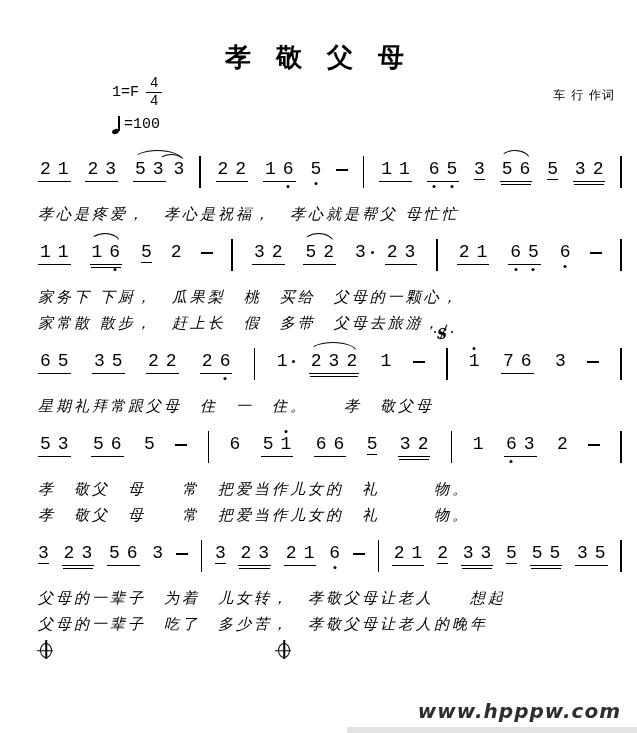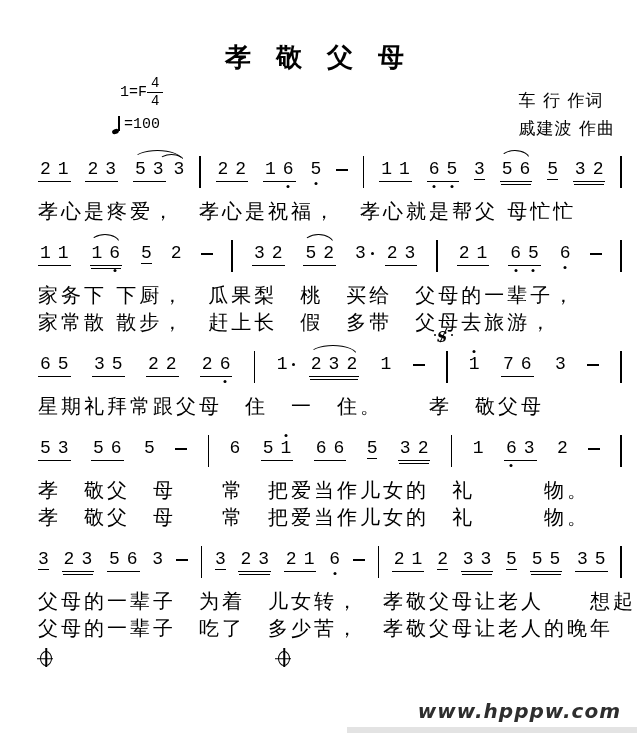--- a/index.html
+++ b/index.html
@@ -4,29 +4,29 @@
 <style>
   html,body{margin:0;padding:0;background:#fff;}
   .page{position:relative;width:637px;height:733px;background:#fff;color:#000;
         font-family:"DejaVu Sans","Liberation Sans",sans-serif;overflow:hidden;}
 
   
   .title{position:absolute;top:40px;left:0;right:0;text-align:center;
          font-family:"DejaVu Serif","Liberation Serif",serif;
          font-size:26px;font-weight:bold;letter-spacing:8px;}
   .keyblock{position:absolute;left:112px;top:76px;font-family:"Liberation Mono",monospace;font-size:15px;}
-  .keyrow{display:flex;align-items:center;margin-left:8px;}
+  .keyrow{display:flex;align-items:center;gap:7px;}
   .frac{display:inline-flex;flex-direction:column;align-items:center;line-height:1.05;font-size:14px;}
   .frac .num{border-bottom:1px solid #000;padding:0 4px 1px;}
   .frac .den{padding-top:1px;}
   .temporow{display:flex;align-items:flex-start;gap:3px;margin-top:8px;}
   .qnote{position:relative;display:inline-block;width:9px;height:18px;}
   .qnote::before{content:"";position:absolute;left:0;bottom:0;width:7px;height:5px;background:#000;border-radius:50%;transform:rotate(-20deg);}
   .qnote::after{content:"";position:absolute;left:6px;bottom:3px;width:1.5px;height:15px;background:#000;}
-  .credits{position:absolute;right:22px;top:86px;font-size:17px;line-height:1.65;letter-spacing:1px;text-align:left;}
+  .credits{position:absolute;right:22px;top:86px;font-size:12px;line-height:1.65;letter-spacing:1px;text-align:left;}
 
   
   .score{position:absolute;left:38px;top:150px;width:584px;}
   .line{margin-bottom:9px;}
   .nrow{display:flex;align-items:flex-start;justify-content:space-between;height:38px;padding-top:10px;}
   .nt{font-family:"Liberation Mono",monospace;font-size:18px;line-height:19px;position:relative;display:inline-block;}
   .nt.u1{border-bottom:1.5px solid #000;}
   .nt.lo::after{content:"";position:absolute;left:50%;transform:translateX(-50%);bottom:-6px;width:3px;height:3px;border-radius:50%;background:#000;}
   .bm .nt.lo::after{bottom:-9px;}
   .nt.hi::before{content:"";position:absolute;left:50%;transform:translateX(-50%);top:-5px;width:3px;height:3px;border-radius:50%;background:#000;}
@@ -34,21 +34,21 @@
   .bm{display:inline-flex;gap:7px;padding:0 2px 2px;position:relative;}
   .bm.u1,.bm.u2{border-bottom:1.5px solid #000;}
   .bm.u2::after{content:"";position:absolute;left:1px;right:1px;bottom:-4px;height:1.5px;background:#000;}
   .ag{display:inline-flex;gap:8px;position:relative;align-items:flex-start;}
   .arc::before{content:"";position:absolute;left:0;right:2px;top:-10px;height:8px;
                border:1px solid transparent;border-top:1.5px solid #000;border-radius:50% 50% 0 0/100% 100% 0 0;}
   .ag.arc2::after{content:"";position:absolute;left:50%;right:0;top:-6px;height:5px;
                border:1px solid transparent;border-top:1px solid #000;border-radius:50% 50% 0 0/100% 100% 0 0;}
   .dsh{width:12px;height:2px;background:#000;margin-top:9px;}
   .bar-s{width:1.5px;height:32px;background:#000;margin-top:-4px;position:relative;}
-  .lyr{font-size:20px;letter-spacing:3px;white-space:pre;display:flex;align-items:flex-end;}
+  .lyr{font-size:15px;letter-spacing:3px;margin-top:7px;white-space:pre;display:flex;align-items:flex-end;font-style:italic;}
 
   .segno{position:absolute;top:-24px;left:-9px;width:14px;height:17px;}
   .segno em{font-family:"DejaVu Serif","Liberation Serif",serif;font-style:italic;font-weight:bold;font-size:14px;}
   .segno i{position:absolute;left:6px;top:0;width:1px;height:16px;background:#000;transform:rotate(26deg);}
   .segno b{position:absolute;width:2px;height:2px;border-radius:50%;background:#000;}
   .segno b.d1{left:-3px;top:7px;} .segno b.d2{right:-2px;top:7px;}
 
   .coda-row{position:relative;height:20px;}
   .coda{position:absolute;width:10px;height:13px;border:1.5px solid #000;border-radius:50%;}
   .coda::before{content:"";position:absolute;left:50%;top:-4px;height:19px;width:1.5px;background:#000;transform:translateX(-50%);}
@@ -76,21 +76,20 @@
       </span>
     </div>
     <div class="temporow">
       <span class="qnote"></span>
       <span>=100</span>
     </div>
   </div>
 
   <div class="credits">
     <div>车  行 作词</div>
-    <div>戚建波 作曲</div>
   </div>
 
   <div class="score" id="score">
       <div class="line">
         <div class="nrow">
           <span class="bm u1">
             <span class="nt">2</span>
             <span class="nt">1</span>
           </span>
           <span class="bm u1">
@@ -171,21 +170,21 @@
             <span class="nt">1</span>
           </span>
           <span class="bm u1">
             <span class="nt lo">6</span>
             <span class="nt lo">5</span>
           </span>
           <span class="nt lo">6</span>
           <div class="dsh"></div>
           <div class="bar-s"></div>
         </div>
-        <div class="lyr">家务下 下厨，　瓜果梨　桃　买给　父母的一辈子，</div>
+        <div class="lyr">家务下 下厨，　瓜果梨　桃　买给　父母的一颗心，</div>
         <div class="lyr">家常散 散步，　赶上长　假　多带　父母去旅游，</div>
       </div>
       <div class="line">
         <div class="nrow">
           <span class="bm u1">
             <span class="nt">6</span>
             <span class="nt">5</span>
           </span>
           <span class="bm u1">
             <span class="nt">3</span>

